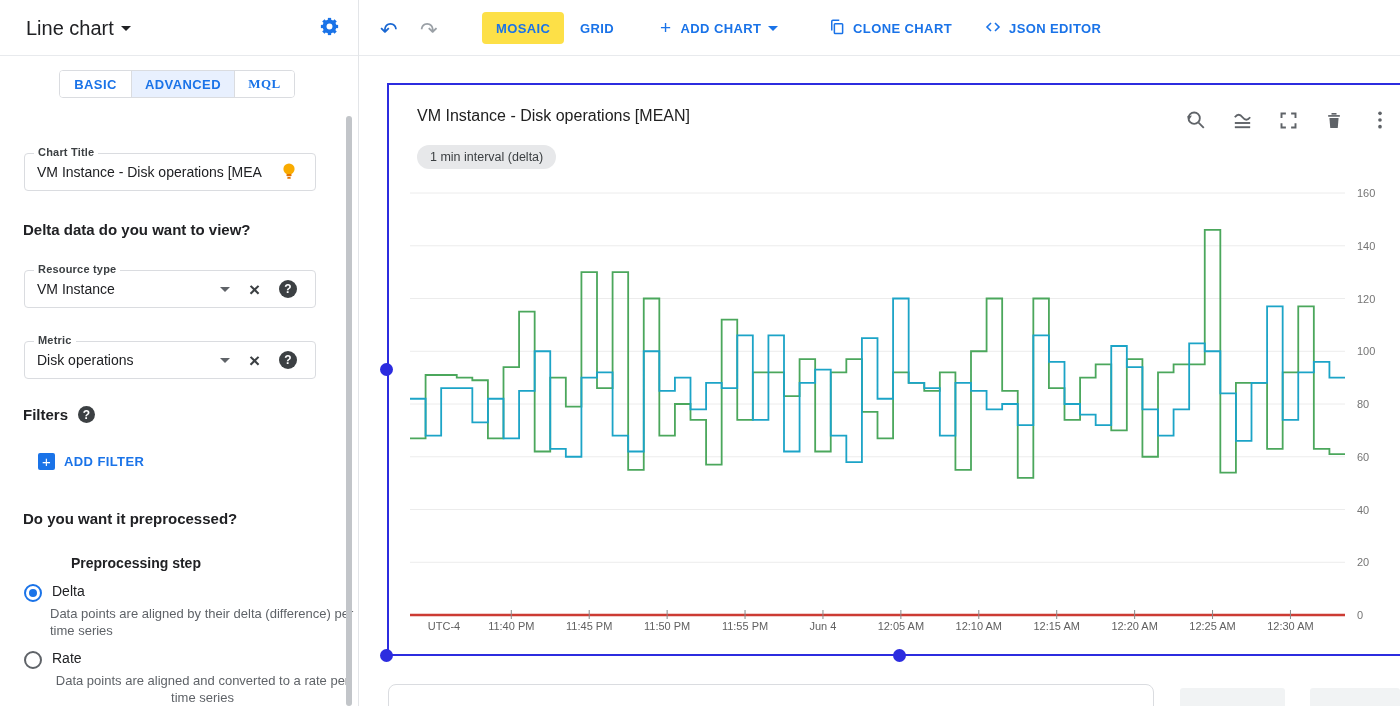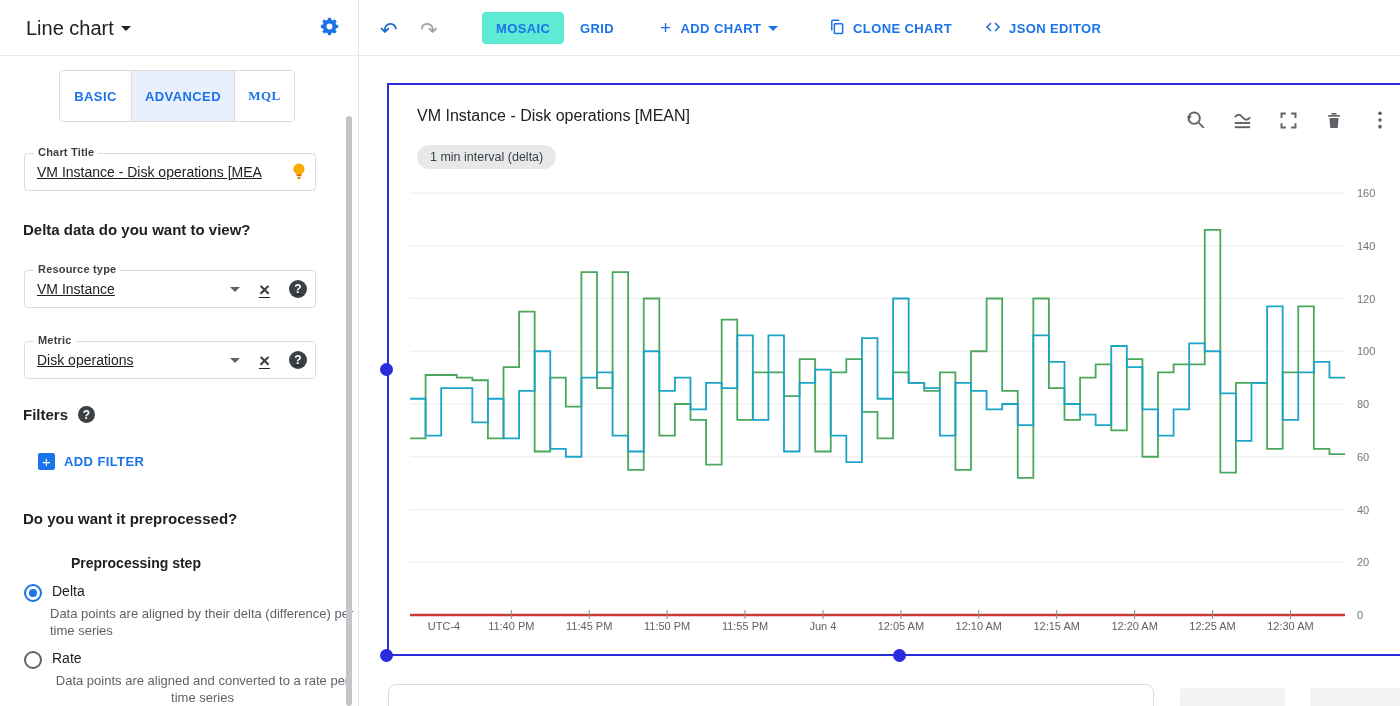--- a/index.html
+++ b/index.html
@@ -13,43 +13,43 @@
   .tb-item { position:absolute; display:flex; align-items:center; gap:7px; height:32px; top:12px;
     font-size:13px; font-weight:700; letter-spacing:.4px; color:#1a73e8; cursor:pointer; }
   #chart-type { left:26px; font-size:20px; font-weight:400; letter-spacing:0; color:#202124; }
   .caret { width:0; height:0; border-left:5px solid transparent; border-right:5px solid transparent;
     border-top:5px solid #202124; display:inline-block; }
   .caret.blue { border-top-color:#1a73e8; }
   .caret.gray { border-top-color:#5f6368; }
   #gear-btn { left:318px; top:16px; height:24px; }
   #undo-btn { left:380px; top:14px; font-size:21px; font-weight:400; color:#1967d2; }
   #redo-btn { left:420px; top:14px; font-size:21px; font-weight:400; color:#9aa0a6; }
-  #mosaic-btn { left:482px; background:#5eead4; border-radius:4px; padding:16px 14px; }
+  #mosaic-btn { left:482px; background:#fde047; border-radius:4px; padding:16px 14px; }
   #grid-btn { left:572px; padding:0 8px; }
   #addchart-btn { left:660px; }
   #clonechart-btn { left:828px; }
   #jsoneditor-btn { left:984px; }
   .plus { font-size:19px; font-weight:400; margin-right:2px; }
 
   
   #v-divider { position:absolute; left:358px; top:0; width:1px; height:706px; background:#e3e5e8; z-index:6; }
   #side-scrollbar { position:absolute; left:346px; top:116px; width:6px; height:590px;
     background:#c2c5c9; border-radius:3px; z-index:4; }
 
   
   .tabs { position:absolute; left:59px; top:70px; display:flex; border:1px solid #dadce0;
-    border-radius:4px; overflow:hidden; height:52px; }
+    border-radius:4px; overflow:hidden; height:28px; }
   .tab { display:flex; align-items:center; justify-content:center; font-size:13px; font-weight:700;
     letter-spacing:.4px; color:#1a73e8; cursor:pointer; background:#fff; }
   .tab + .tab { border-left:1px solid #dadce0; }
   .tab.t0 { width:71px; } .tab.t1 { width:103px; } .tab.t2 { width:60px;font-family:Liberation Serif, serif; }
   .tab.active { background:#e8f0fe; }
 
   .field { position:absolute; left:24px; width:292px; height:38px; border:1px solid #dadce0;
-    border-radius:4px; background:#fff; display:flex; align-items:center; padding:0 8px 0 12px;text-decoration:underline; }
+    border-radius:4px; background:#fff; display:flex; align-items:center; padding:0 18px 0 12px; }
   .field-label { position:absolute; top:-8px; left:9px; background:#fff; padding:0 4px;
     font-size:11px; font-weight:700; color:#3c4043; letter-spacing:.2px; }
   .field-value { font-size:14px; color:#202124; flex:1; border:none; outline:none; background:transparent;
     font-family:inherit; min-width:0; }
   .field-icons { display:flex; align-items:center; gap:19px; }
   .x-icon { font-size:19px; font-weight:700; color:#3c4043; line-height:1; cursor:pointer; }
   .help-icon { width:18px; height:18px; border-radius:50%; background:#3c4043; color:#fff;
     font-size:12px; font-weight:700; display:flex; align-items:center; justify-content:center; cursor:pointer; }
   .help-icon.sm { width:17px; height:17px; }
 

